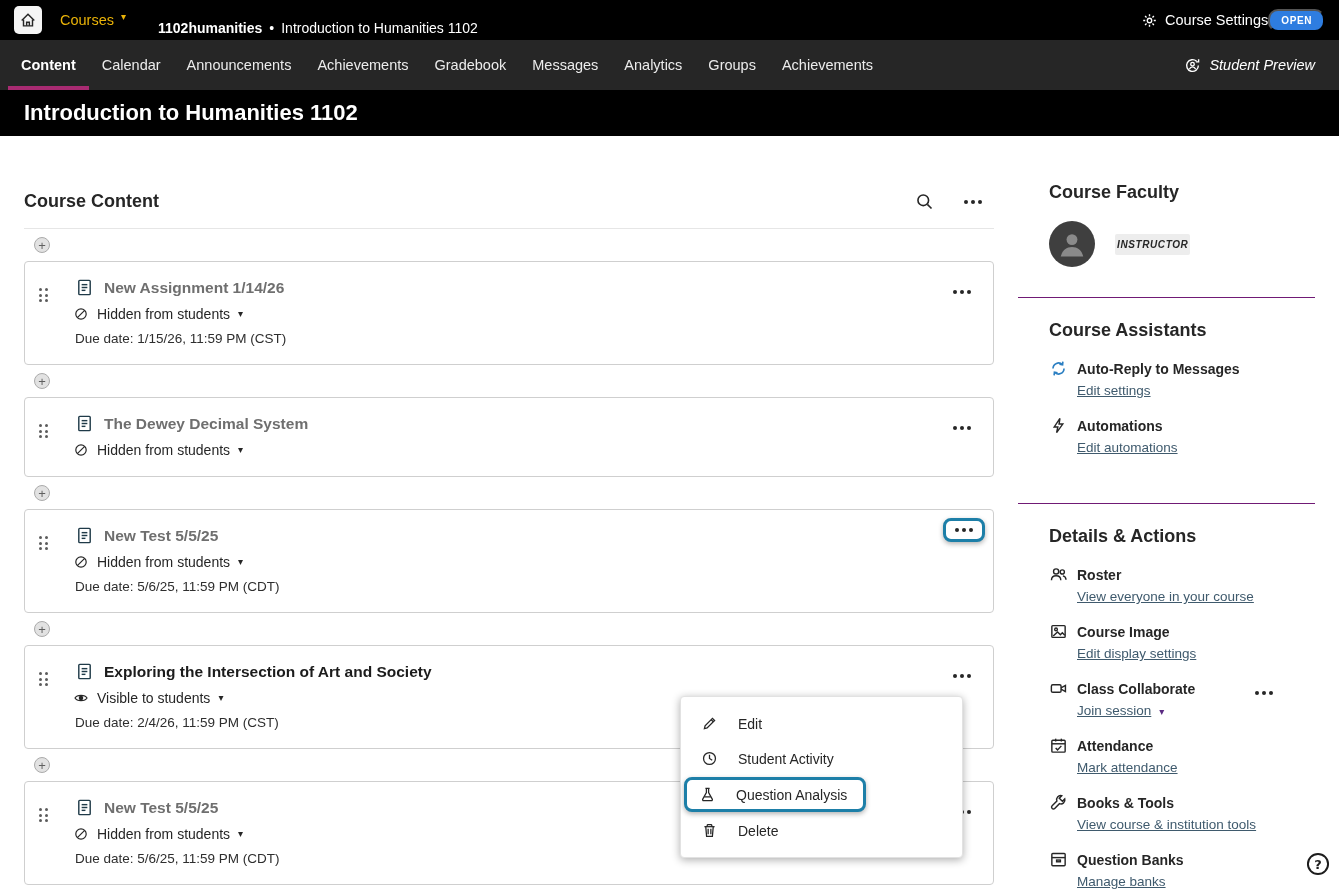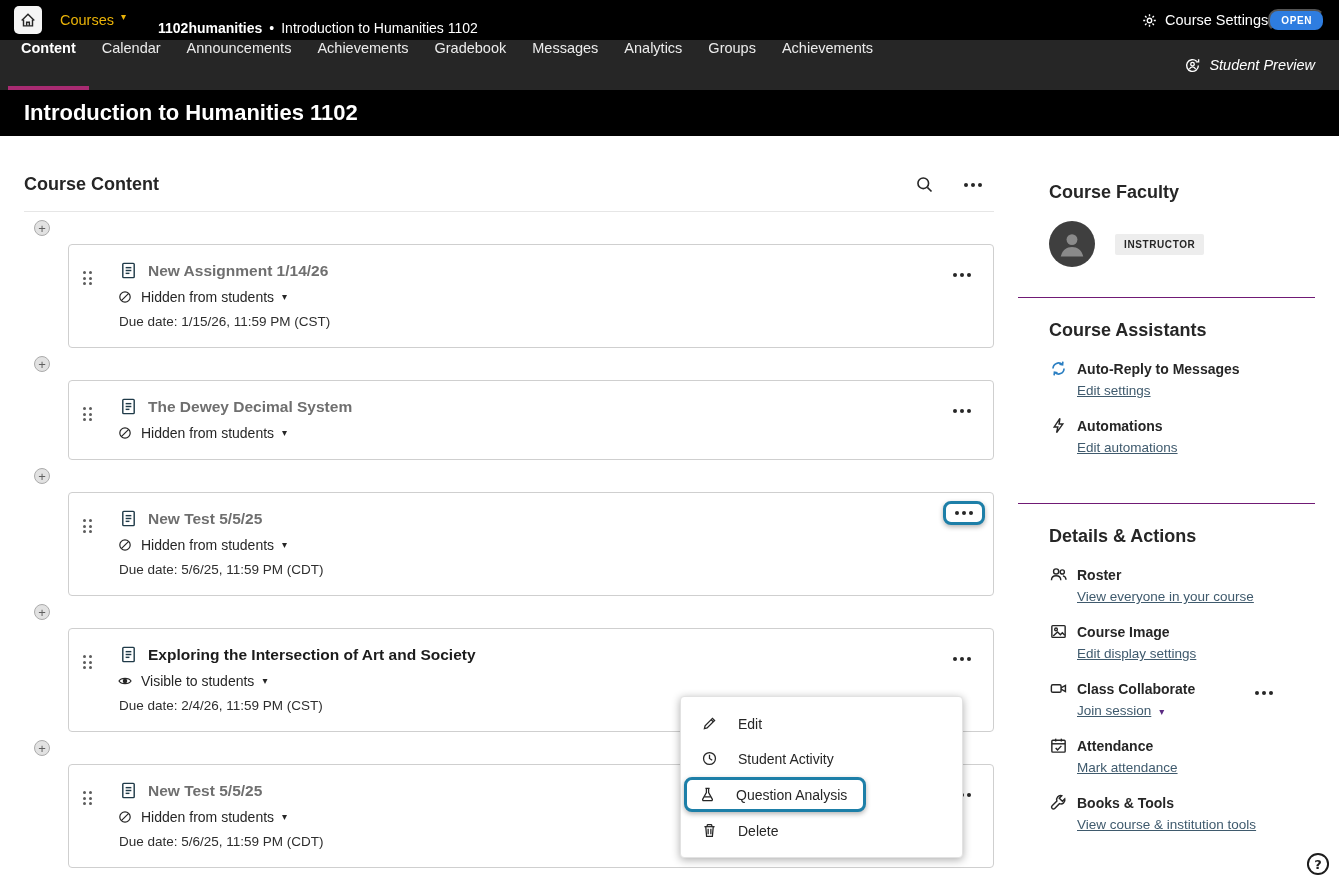--- a/index.html
+++ b/index.html
@@ -21,50 +21,50 @@
   .crumb { margin-left:32px; font-size:14px; display:flex; align-items:center; gap:7px; white-space:nowrap;margin-top:15px; }
   .crumb b { font-weight:bold; }
   .topbar-right { margin-left:auto; display:flex; align-items:center; }
   .settings-btn { display:flex; align-items:center; gap:7px; background:none; border:none; color:#fff; font-size:14.5px; padding:0; }
   .gear-glyph { font-family:"DejaVu Sans",sans-serif; font-size:16px; line-height:1; }
   .open-badge { background:#2e7de0; color:#fff; font-size:10px; font-weight:bold; letter-spacing:.6px;
                 padding:4px 11px; border-radius:10px; }
 
   
   .tabbar { height:50px; background:#262626; display:flex; align-items:stretch; padding:0 8px 0 8px; }
-  .tab { display:flex; padding:0 13px; font-size:14.5px; color:#ececec; background:none; border:none; }
+  .tab { display:flex; align-items:center; padding:0 13px; font-size:14.5px; color:#ececec; background:none; border:none; }
   .tab.active { color:#fff; font-weight:bold; box-shadow: inset 0 -4px 0 #a82b72; }
   .student-preview { margin-left:auto; display:flex; align-items:center; gap:8px; color:#fff;
                      font-size:14.5px; background:none; border:none; padding:0 16px;font-style:italic; }
 
   
   .titlebar { height:46px; background:#000; color:#fff; display:flex; align-items:center; padding:0 24px; }
   .titlebar h1 { margin:0; font-size:22px; font-weight:bold; }
 
   
   .page-body { position:relative; width:1339px; height:753px; }
-  .content-area { position:absolute; left:24px; top:34px; width:970px; }
+  .content-area { position:absolute; left:24px; top:51px; width:970px; }
   .sidebar { position:absolute; left:1018px; top:24px; width:297px; }
 
   
   .content-head { display:flex; align-items:center; padding:4px 4px 16px 0; border-bottom:1px solid #e6e6e6; }
   .content-head h2 { margin:0; font-size:18px; font-weight:bold; color:#262626; }
   .head-icons { margin-left:auto; display:flex; align-items:center; gap:30px; padding-right:8px; }
   .icon-btn { background:none; border:none; color:#262626; padding:0; display:flex; align-items:center; }
 
   .dots3 { display:inline-flex; gap:3px; }
   .dots3 i { width:4px; height:4px; border-radius:50%; background:currentColor; }
 
   .plus-row { height:32px; display:flex; align-items:center; }
   .plus-btn { width:16px; height:16px; border-radius:50%; background:#e2e2e2; border:1px solid #ababab;
               color:#5f5f5f; font-size:13px; line-height:1; display:flex; align-items:center;
               justify-content:center; margin-left:10px; padding:0; }
 
   
-  .card { position:relative; border:1px solid #cfcfcf; border-radius:4px; background:#fff; padding:16px 18px 18px 16px;margin-left:44px; }
+  .card { position:relative; border:1px solid #cfcfcf; border-radius:4px; background:#fff; padding:16px 18px 18px 16px; }
   .grip { position:absolute; left:14px; top:26px; display:grid; grid-template-columns:3px 3px; gap:2.5px;
           background:none; border:none; padding:0; }
   .grip i { width:3px; height:3px; border-radius:50%; background:#5c5c5c; }
   .title-row { display:flex; align-items:center; gap:10px; padding-left:34px; }
   .doc-ic { color:#1f3a48; }
   .card-title { font-size:15.5px; font-weight:bold; text-decoration:none; }
   .card-title.hidden-title { color:#6f6f6f; }
   .card-title.visible-title { color:#1c1c1c; }
   .vis-row { margin:9px 0 0 32px; display:flex; align-items:center; gap:8px; background:none; border:none;
              padding:0; font-size:14px; color:#262626; }
@@ -85,21 +85,21 @@
   .ctx-hl .ctx-item { padding:6px 12px; }
 
   
   .sb-section { padding:22px 0 30px 31px; border-bottom:1px solid #701a75; }
   .sb-section:last-child { border-bottom:none; }
   .sb-section h3 { margin:0 0 18px 0; font-size:18px; font-weight:bold; color:#262626; }
   .faculty-row { display:flex; align-items:center; gap:20px; }
   .avatar { width:46px; height:46px; border-radius:50%; background:#3f3f3f; overflow:hidden;
             display:flex; align-items:center; justify-content:center; }
   .role-badge { background:#ededed; color:#262626; font-size:10px; font-weight:bold; letter-spacing:.6px;
-                padding:5px 9px; border-radius:2px; }
+                padding:5px 2px; border-radius:2px;font-style:italic; }
   .sb-item { position:relative; margin-bottom:17px; }
   .sb-item-row { display:flex; align-items:center; gap:9px; font-weight:bold; font-size:14px; color:#262626; }
   .sb-ic { color:#262626; flex:0 0 auto; }
   .sb-ic.teal { color:#2b7fc2; }
   .sb-link { display:inline-block; margin:5px 0 0 28px; font-size:13.5px; color:#3f5a6d; text-decoration:underline; }
   .join-caret { font-family:"DejaVu Sans",sans-serif; font-size:10px; color:#5a2a82; margin-left:8px; text-decoration:none; display:inline-block; }
   .sb-item-menu { position:absolute; right:38px; top:0; background:none; border:none; color:#262626; padding:4px; }
 
   .help-btn { position:fixed; right:8px; bottom:12px; width:26px; height:26px; background:#fff; border:none;
               color:#1c1c1c; padding:0; }
@@ -647,20 +647,31 @@
           <span class="sb-ic">
               <svg width="19" height="19">
                 <use href="#sy-wrench"></use>
               </svg>
             </span>
           <span>Books &amp; Tools</span>
         </div>
         <a href="#" class="sb-link">View course &amp; institution tools</a>
       </div>
 
+      <div class="sb-item">
+        <div class="sb-item-row">
+          <span class="sb-ic">
+              <svg width="19" height="19">
+                <use href="#sy-bank"></use>
+              </svg>
+            </span>
+          <span>Question Banks</span>
+        </div>
+        <a href="#" class="sb-link">Manage banks</a>
+      </div>
     </div>
 
   </aside>
 
   <div class="ctx-menu">
     <button class="ctx-item">
       <span class="mi">
           <svg width="17" height="17">
             <use href="#sy-pencil"></use>
           </svg>

